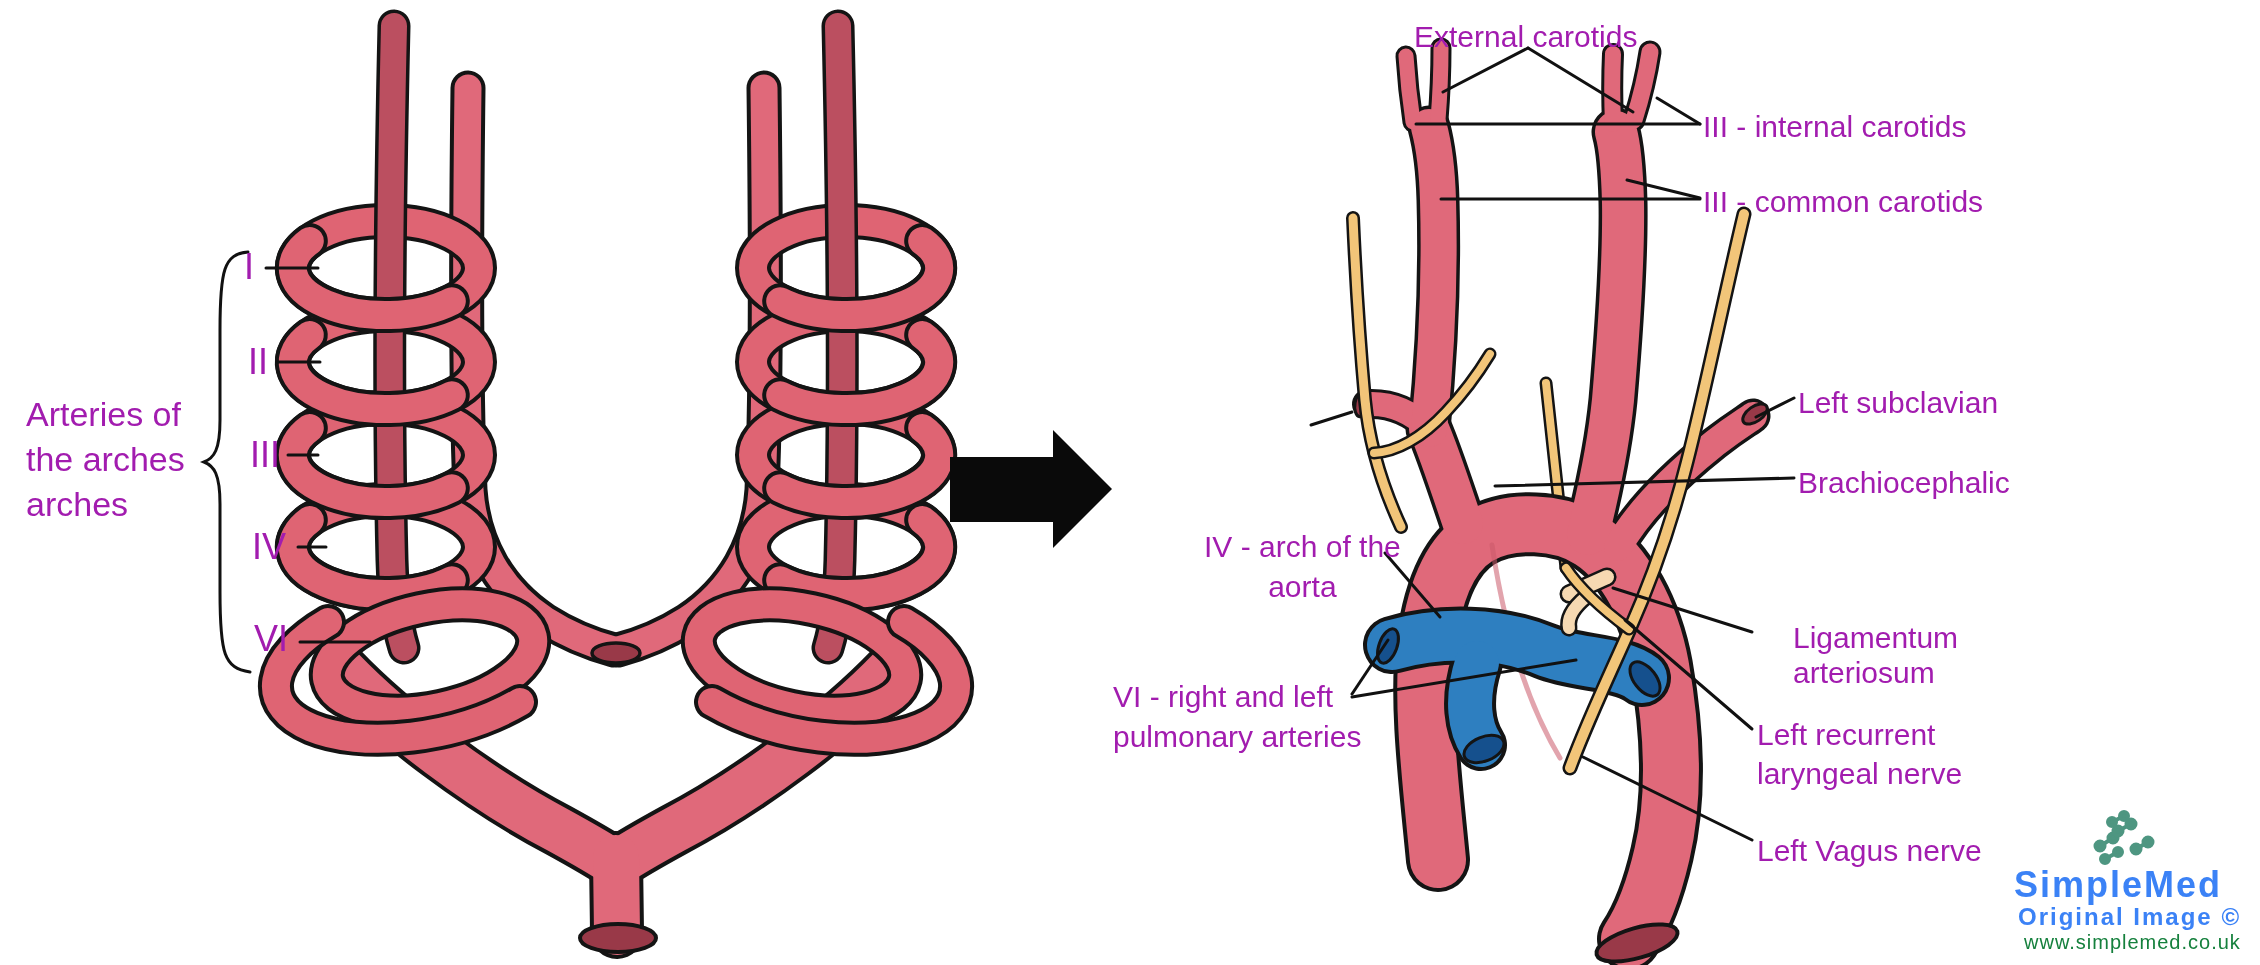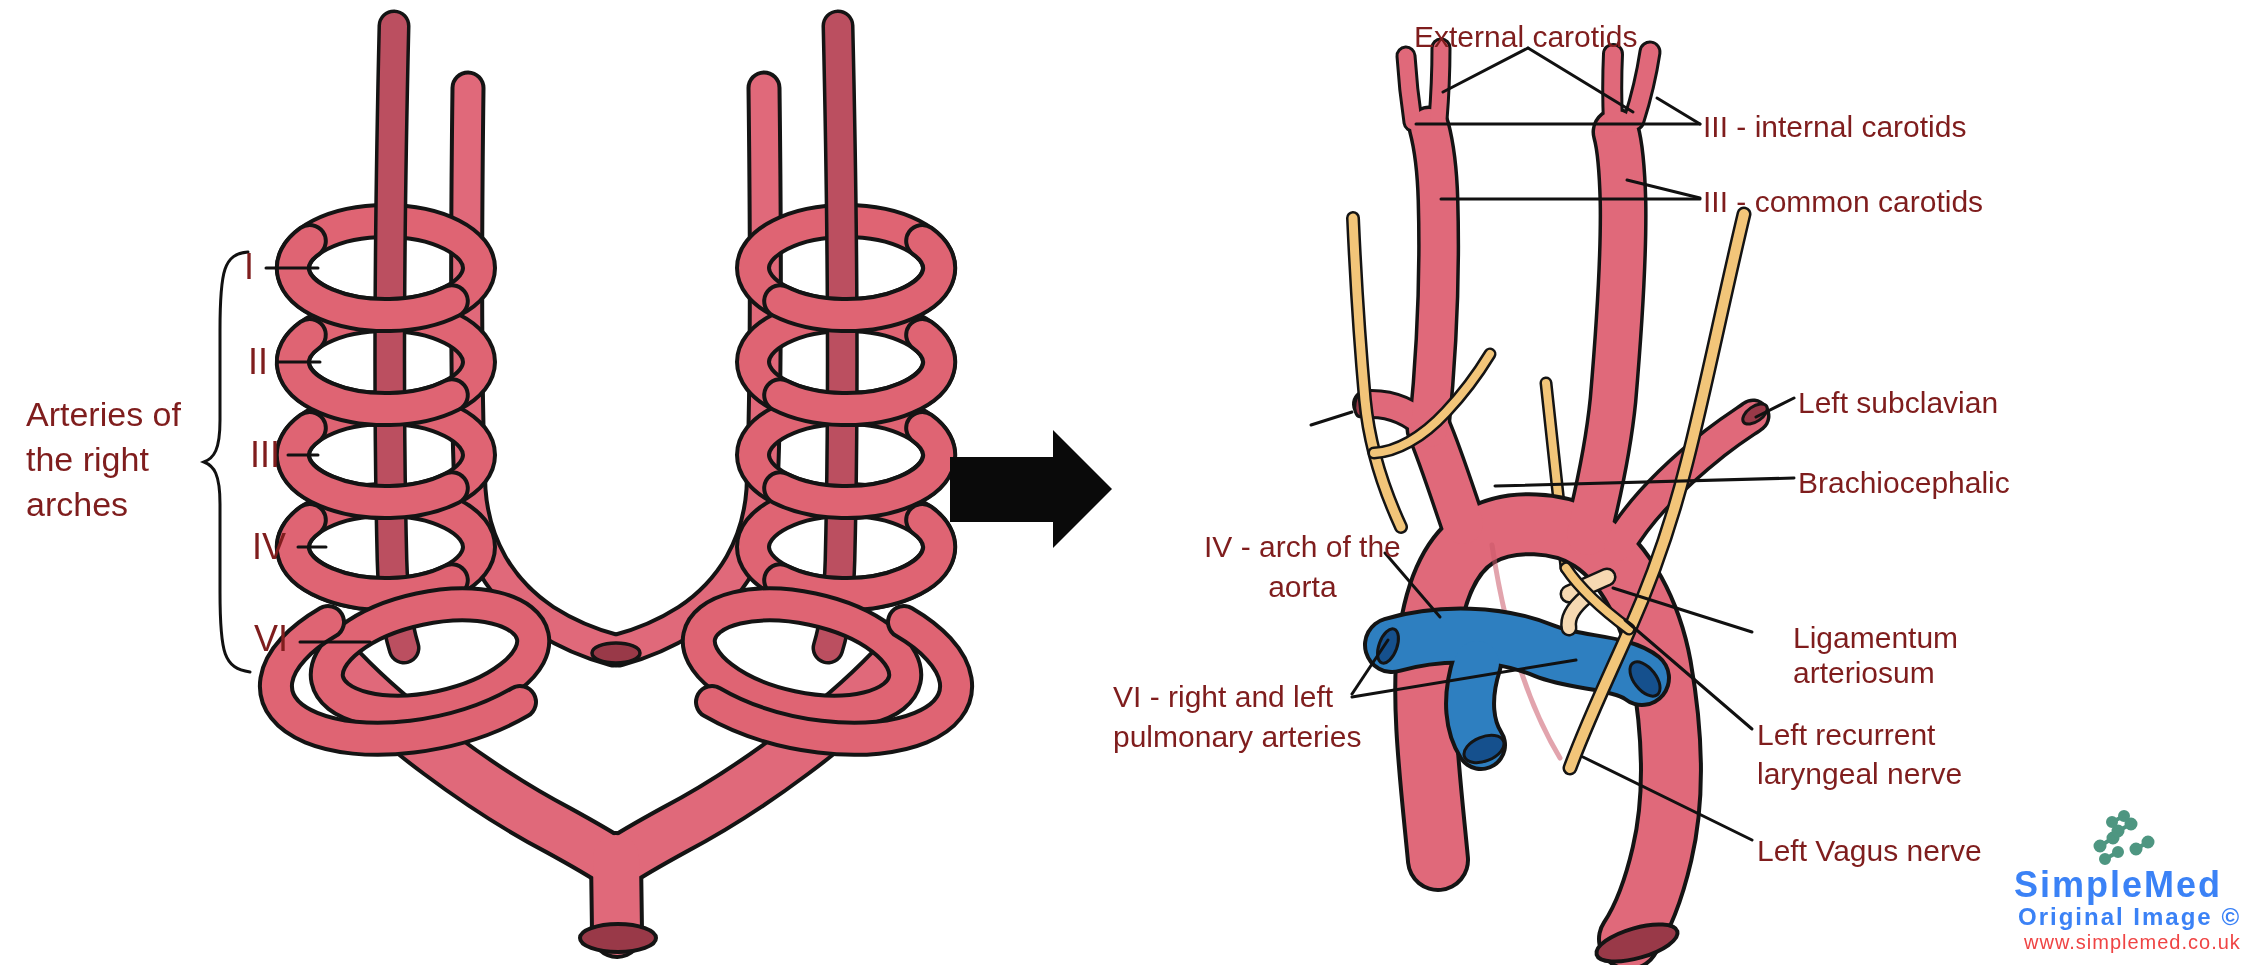--- a/index.html
+++ b/index.html
@@ -6,30 +6,30 @@
   body{
     width:2260px;height:965px;background:#ffffff;position:relative;overflow:hidden;
     font-family:"Liberation Sans", sans-serif;
   }
   .stage{position:absolute;inset:0;}
   svg.art{position:absolute;left:0;top:0;}
   .o{fill:none;stroke:#141414;stroke-linecap:round;}
   .c{fill:none;stroke-linecap:round;}
   .lead{fill:none;stroke:#111111;stroke-width:3;stroke-linecap:round;}
   .lbl{
-    position:absolute;color:#7f1d1d;font-size:30px;line-height:38px;
+    position:absolute;color:#a21caf;font-size:30px;line-height:38px;
     white-space:nowrap;
   }
   .lbl .ln{white-space:nowrap;}
   .caption{font-size:34px;line-height:45px;}
   .numeral{font-size:36px;line-height:36px;}
   .wm{position:absolute;color:#3b82f6;}
   .wm-brand{font-size:36px;font-weight:bold;letter-spacing:2px;}
   .wm-cap{font-size:24px;font-weight:bold;letter-spacing:2px;}
-  .wm-url{font-size:20px;color:#ef4444;letter-spacing:1px;}
+  .wm-url{font-size:20px;color:#15803d;letter-spacing:1px;}
 </style>
 </head>
 <body>
 
 <div class="stage">
 
 <svg class="art" width="2260" height="965" viewBox="0 0 2260 965">
 
   <g>
 
@@ -217,21 +217,21 @@
         <circle cx="2105" cy="859" r="4"></circle>
         <circle cx="2118" cy="852" r="4"></circle>
     <line x1="2112" y1="822" x2="2124" y2="816"></line>
         <circle cx="2112" cy="822" r="4"></circle>
         <circle cx="2124" cy="816" r="4"></circle>
   </g>
 </svg>
 
 <div class="lbl caption" style="left:26px;top:392px;">
   <div class="ln">Arteries of</div>
-  <div class="ln">the right</div>
+  <div class="ln">the arches</div>
   <div class="ln">arches</div>
 </div>
 
 <div class="lbl numeral" style="left:244px;top:249px;">I</div>
 <div class="lbl numeral" style="left:248px;top:344px;">II</div>
 <div class="lbl numeral" style="left:250px;top:437px;">III</div>
 <div class="lbl numeral" style="left:252px;top:529px;">IV</div>
 <div class="lbl numeral" style="left:254px;top:621px;">VI</div>
 
 <div class="lbl" style="left:1414px;top:18px;">External carotids</div>

